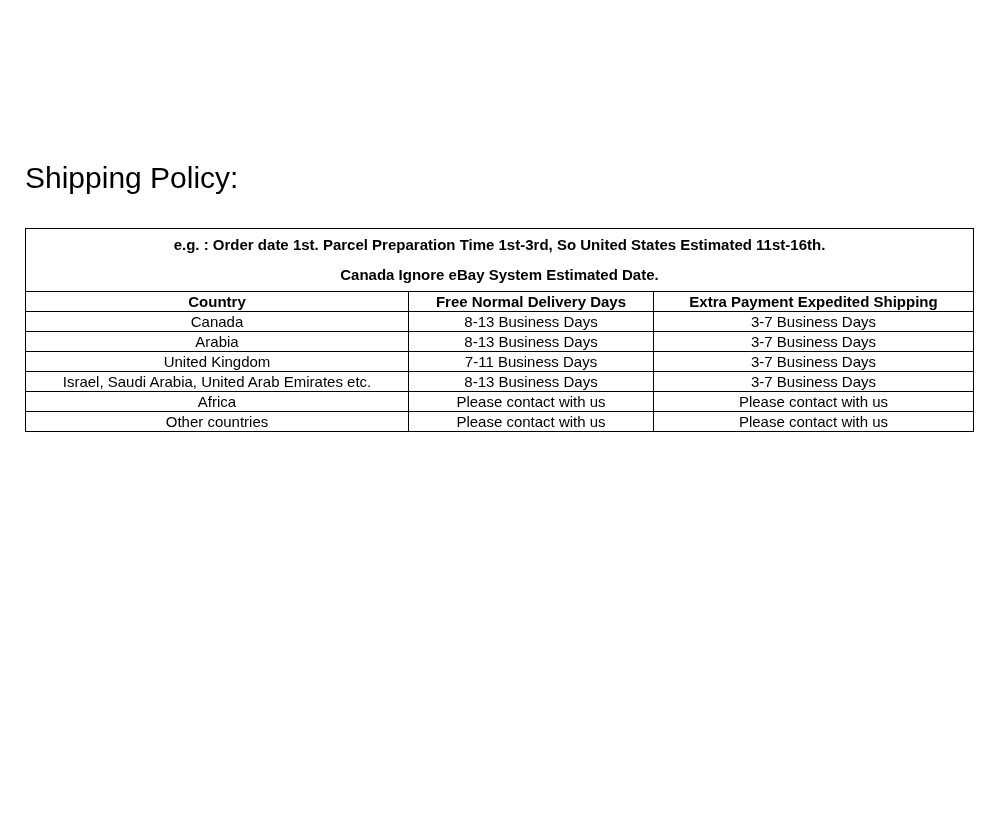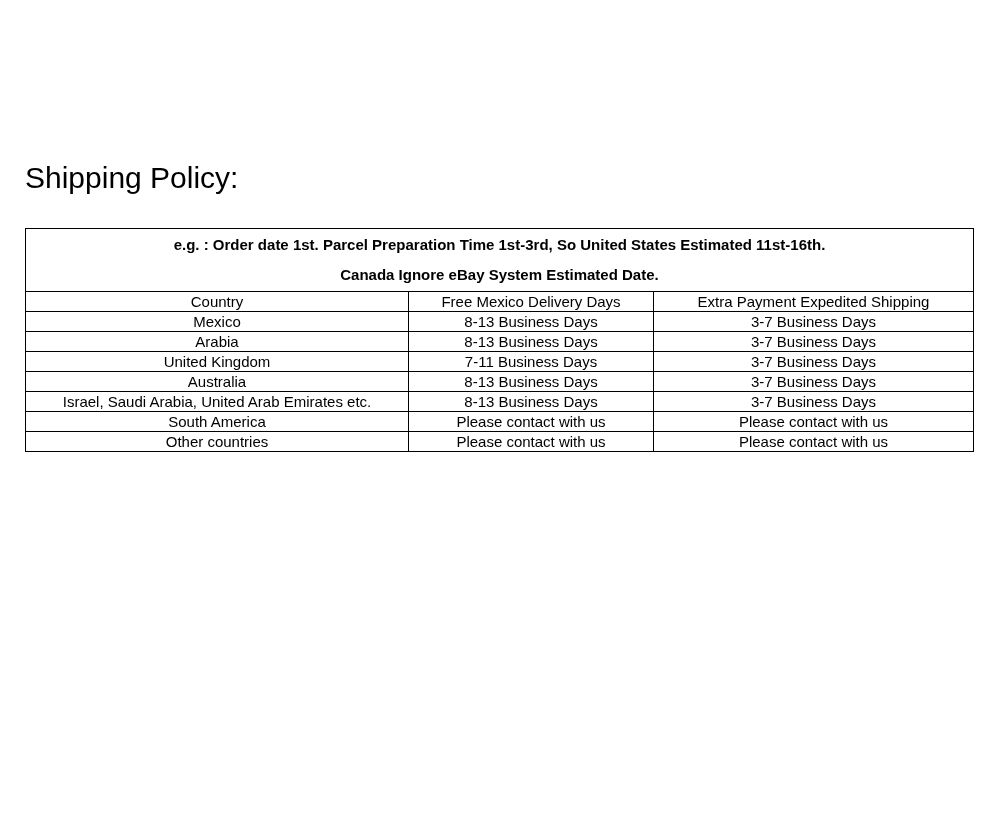--- a/index.html
+++ b/index.html
@@ -34,21 +34,21 @@
   table.shipping-table th {
     border: 1px solid #000000;
     font-size: 15px;
     padding: 1px 4px;
     text-align: center;
     overflow: hidden;
     white-space: nowrap;
     margin-top: 42px;
   }
   table.shipping-table th {
-    font-weight: 400;
+    font-weight: 700;
   }
   td.note-cell {
     text-align: left;
     font-weight: 700;
     font-size: 18px;
     line-height: 30px;
     padding: 13px 9px;
     white-space: normal;
   }
 </style>
@@ -68,51 +68,46 @@
       </colgroup>
       <tbody>
         <tr>
           <td class="note-cell" colspan="3">
             <div>e.g. : Order date 1st. Parcel Preparation Time 1st-3rd, So United States Estimated 11st-16th.</div>
             <div>Canada Ignore eBay System Estimated Date.</div>
           </td>
         </tr>
         <tr>
           <th>Country</th>
-          <th>Free Mexico Delivery Days</th>
+          <th>Free Normal Delivery Days</th>
           <th>Extra Payment Expedited Shipping</th>
         </tr>
 
         <tr>
-          <td>Mexico</td>
+          <td>Canada</td>
           <td>8-13 Business Days</td>
           <td>3-7 Business Days</td>
         </tr>
         <tr>
           <td>Arabia</td>
           <td>8-13 Business Days</td>
           <td>3-7 Business Days</td>
         </tr>
         <tr>
           <td>United Kingdom</td>
           <td>7-11 Business Days</td>
           <td>3-7 Business Days</td>
         </tr>
         <tr>
-          <td>Australia</td>
-          <td>8-13 Business Days</td>
-          <td>3-7 Business Days</td>
-        </tr>
-        <tr>
           <td>Israel, Saudi Arabia, United Arab Emirates etc.</td>
           <td>8-13 Business Days</td>
           <td>3-7 Business Days</td>
         </tr>
         <tr>
-          <td>South America</td>
+          <td>Africa</td>
           <td>Please contact with us</td>
           <td>Please contact with us</td>
         </tr>
         <tr>
           <td>Other countries</td>
           <td>Please contact with us</td>
           <td>Please contact with us</td>
         </tr>
       </tbody>
     </table>

